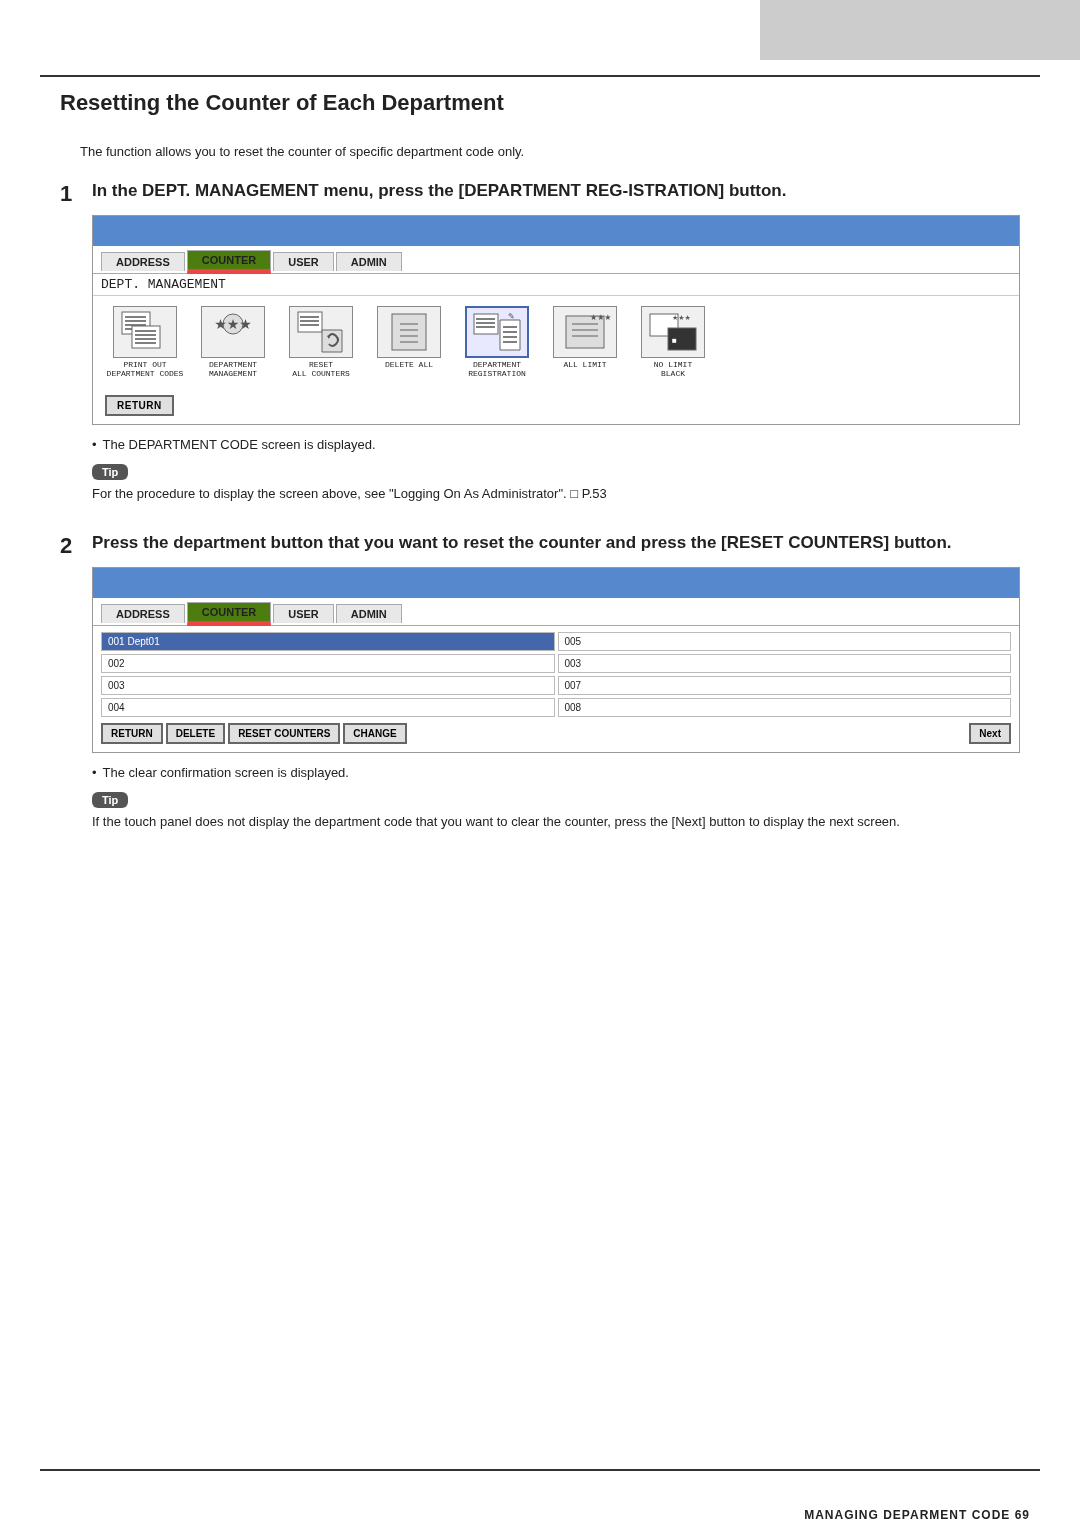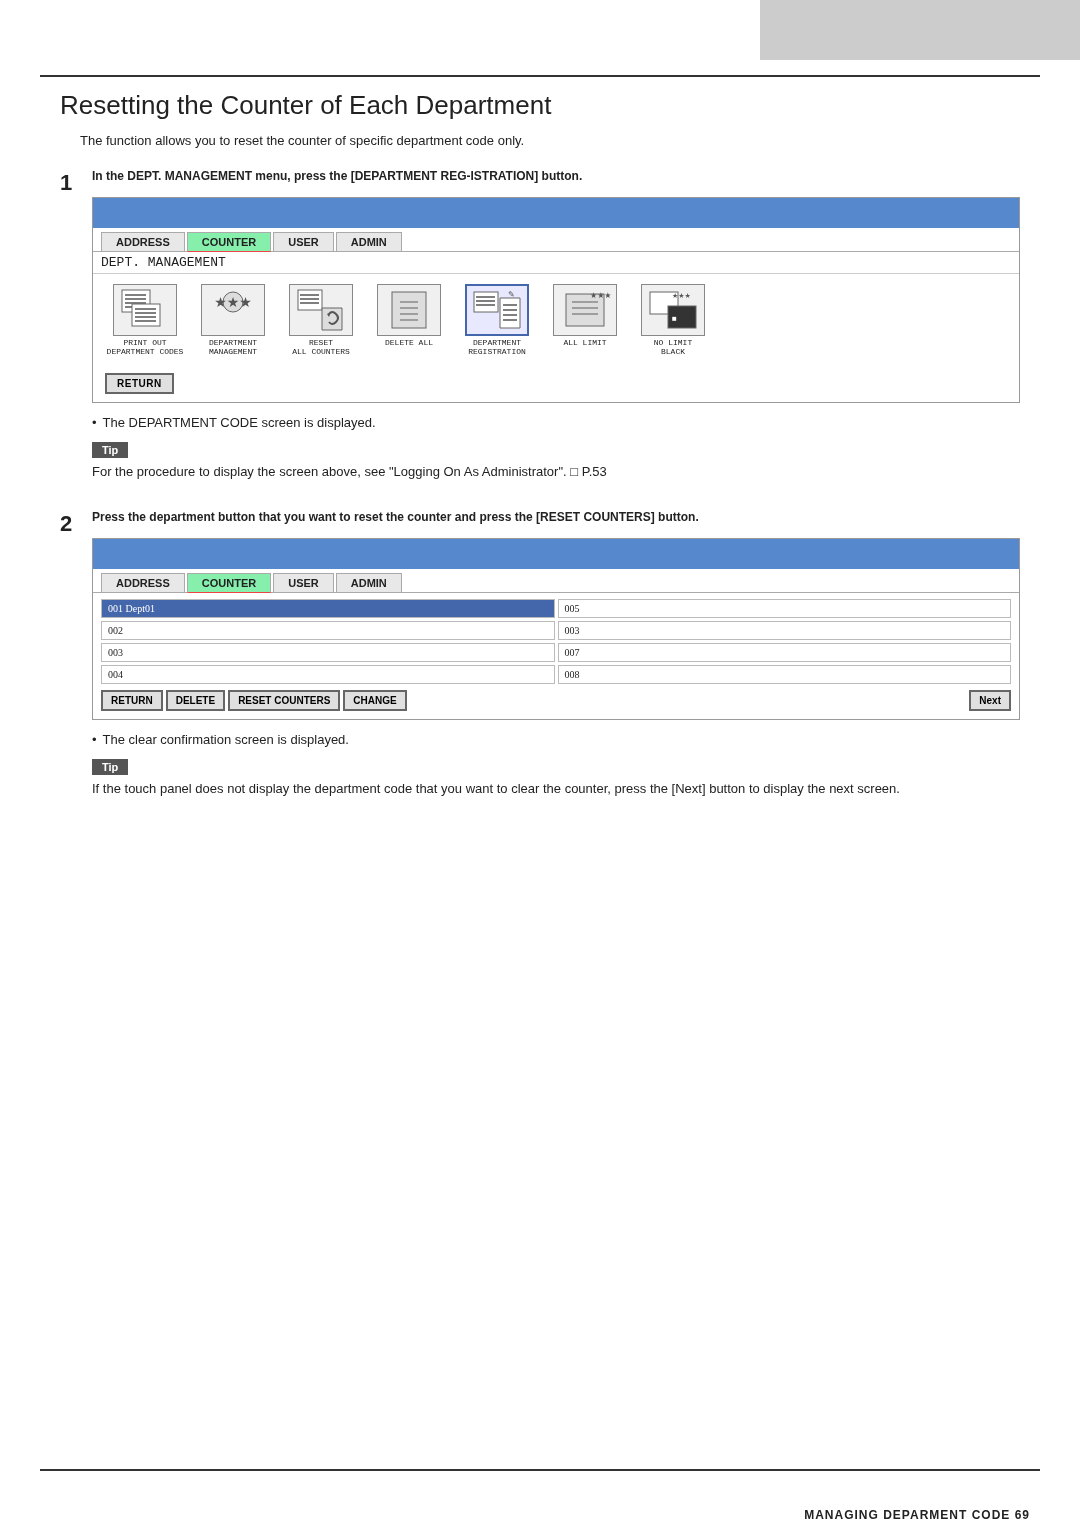--- a/index.html
+++ b/index.html
@@ -34,23 +34,23 @@
 
     
     .content {
       position: absolute;
       top: 90px;
       left: 60px;
       right: 60px;
     }
 
     .page-title {
-      font-size: 26px;
-      font-weight: normal;
-      margin-bottom: 12px;
+      font-size: 22px;
+      font-weight: bold;
+      margin-bottom: 28px;
     }
 
     .intro-text {
       font-size: 13px;
       margin-bottom: 20px;
       margin-left: 20px;
     }
 
     
     .step {
@@ -64,21 +64,21 @@
       font-weight: bold;
       min-width: 32px;
       margin-top: 2px;
     }
 
     .step-content {
       flex: 1;
     }
 
     .step-heading {
-      font-size: 12px;
+      font-size: 17px;
       font-weight: bold;
       margin-bottom: 12px;
       line-height: 1.4;
     }
 
     
     .screen-mockup {
       border: 1px solid #999;
       background: #fff;
       margin-bottom: 12px;
@@ -104,22 +104,22 @@
       padding: 3px 14px;
       font-size: 11px;
       font-weight: bold;
       border: 1px solid #aaa;
       border-bottom: none;
       background: #e8e8e8;
       cursor: pointer;
     }
 
     .tab.active {
-      background: #86efac;
-      border-bottom: 1px solid #ef4444;
+      background: #4d7c0f;
+      border-bottom: 5px solid #ef4444;
       margin-bottom: -1px;
     }
 
     .tab-address {
       font-size: 11px;
       font-weight: bold;
       padding: 3px 14px;
       border: 1px solid #aaa;
       border-bottom: none;
       background: #e8e8e8;
@@ -202,20 +202,21 @@
     }
 
     .tip-label {
       background: #555;
       color: #fff;
       font-size: 11px;
       font-weight: bold;
       padding: 2px 10px;
       display: inline-block;
       margin-bottom: 4px;
+      border-radius: 6px;
     }
 
     .tip-text {
       font-size: 13px;
       line-height: 1.5;
     }
 
     
     .dept-table {
       padding: 6px 8px 8px 8px;
@@ -226,21 +227,21 @@
       display: grid;
       grid-template-columns: 1fr 1fr;
       gap: 3px;
       margin-bottom: 6px;
     }
 
     .dept-cell {
       border: 1px solid #bbb;
       padding: 3px 6px;
       font-size: 10px;
-      font-family: Liberation Serif, serif;
+      font-family: Liberation Sans, sans-serif;
       background: #fff;
     }
 
     .dept-cell.selected {
       background: #4466aa;
       color: #fff;
     }
 
     .dept-action-bar {
       display: flex;

